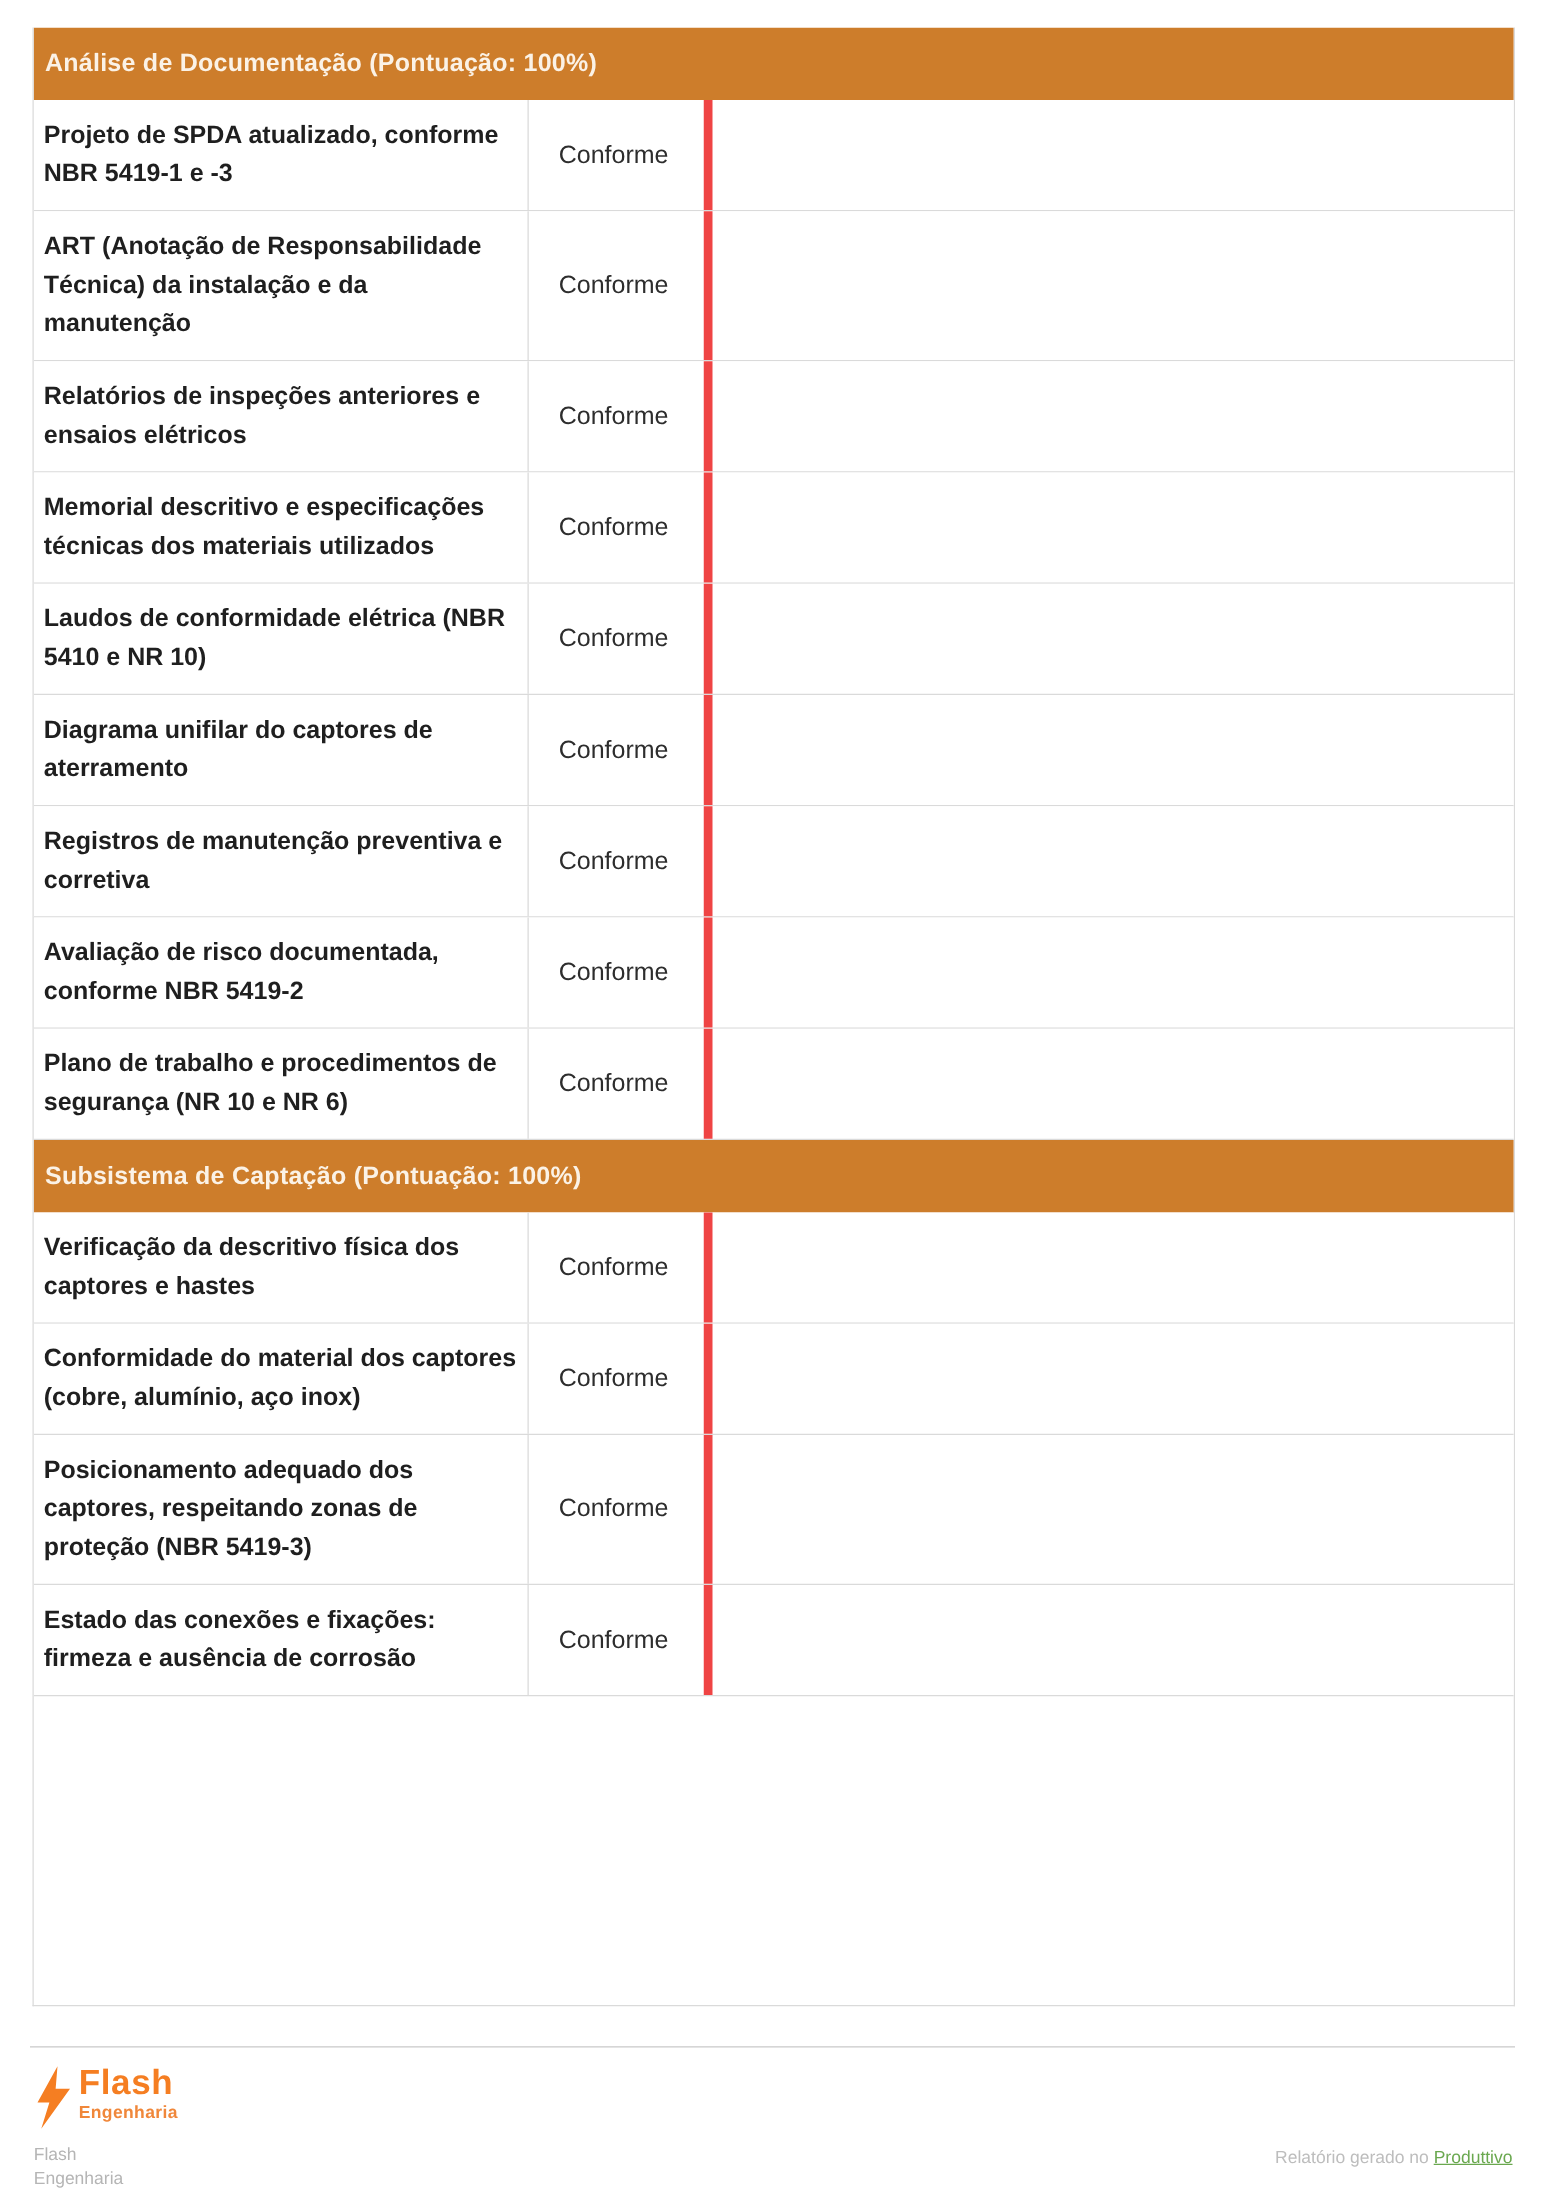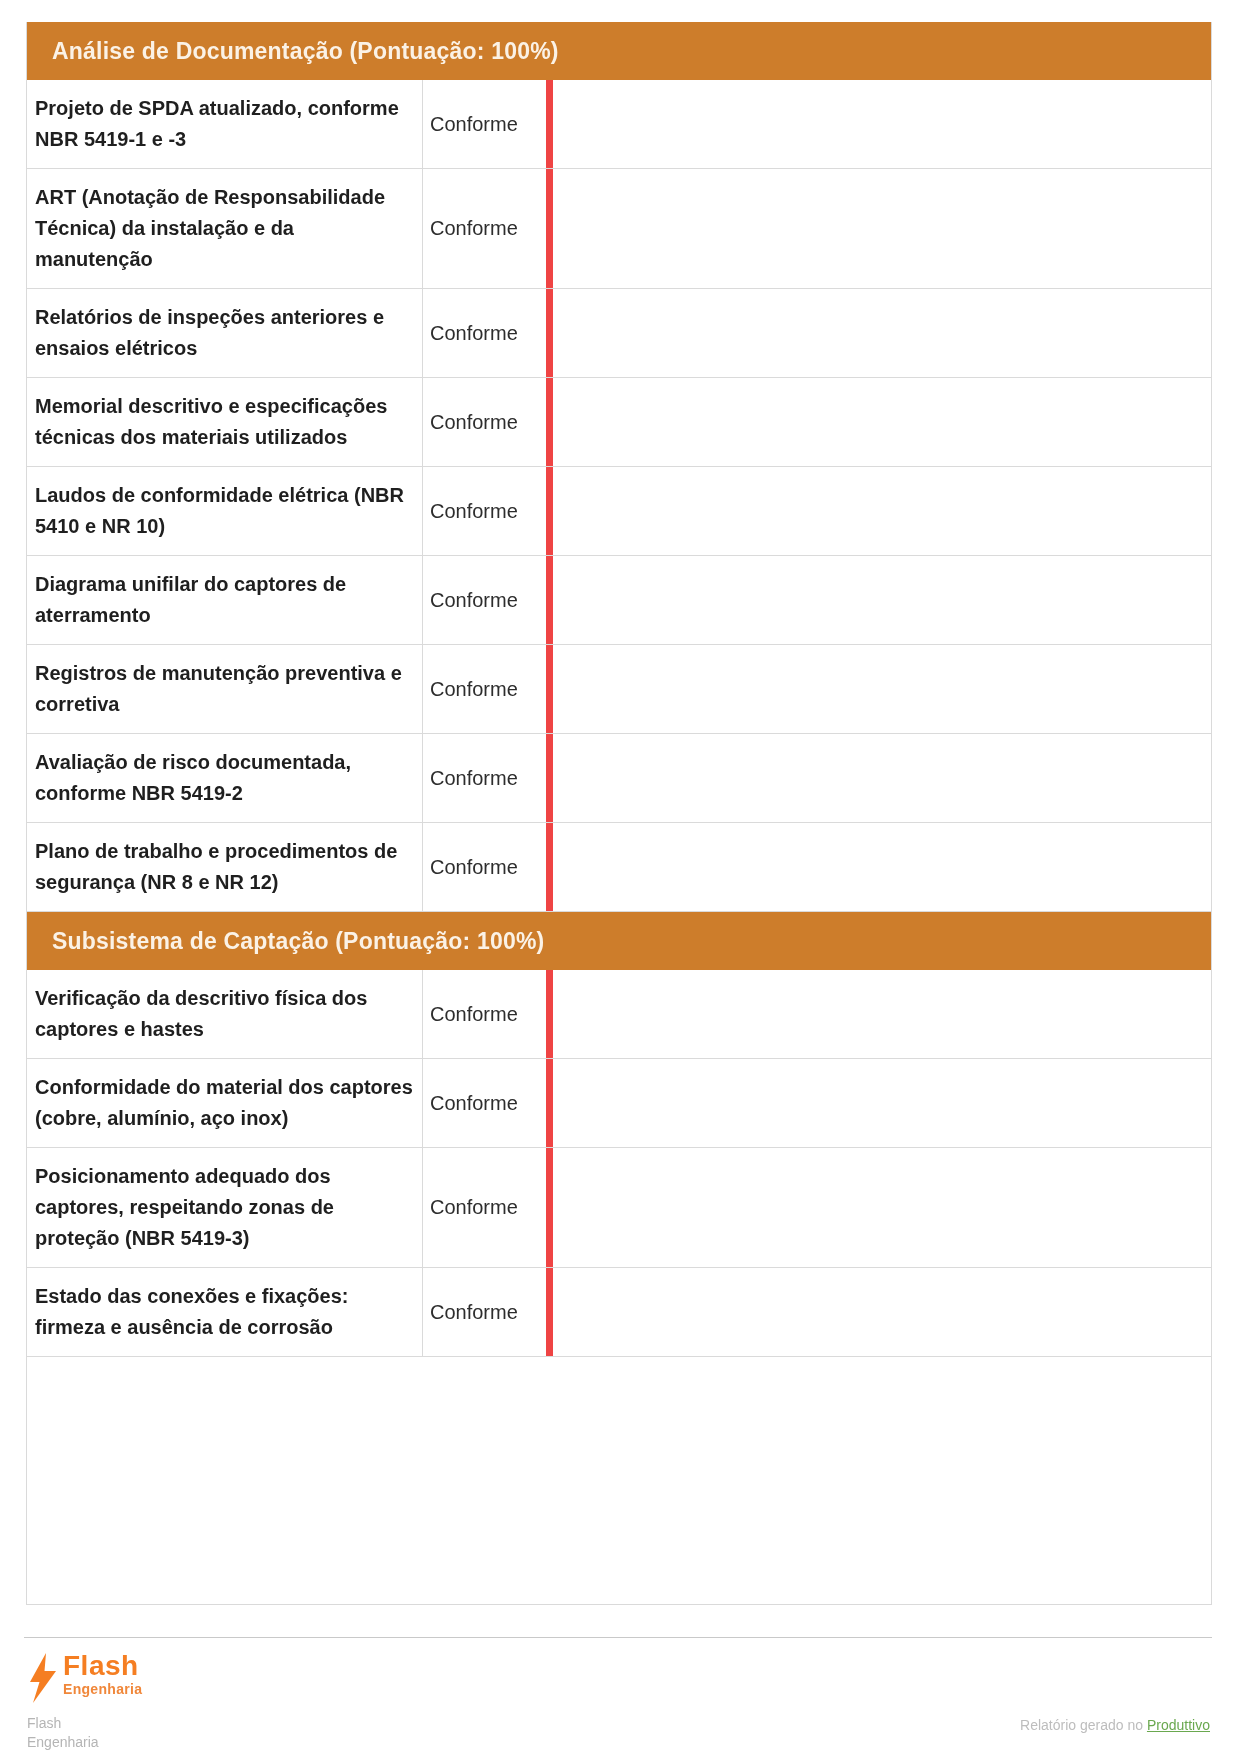--- a/index.html
+++ b/index.html
@@ -24,30 +24,31 @@
     border: 1px solid #dadada;
     border-top: none;
     overflow: hidden;
     background: #ffffff;
   }
   .section-bar {
     height: 58px;
     background: #cd7d2b;
     display: flex;
     align-items: center;
-    padding-left: 25px;
+    padding-left: 9px;
     color: #fbf2e6;
-    font-size: 23px;
+    font-size: 20px;
     font-weight: bold;
     letter-spacing: 0.2px;
   }
   .c-row {
     display: flex;
     border-bottom: 1px solid #dadada;
     background: #ffffff;
+    gap: 17px;
   }
   .cell-label {
     width: 396px;
     border-right: 1px solid #dadada;
     padding: 13px 6px 13px 8px;
     font-size: 20px;
     font-weight: bold;
     color: #1f1f1f;
     line-height: 31px;
     display: flex;
@@ -162,21 +163,21 @@
         <div class="cell-label">Registros de manutenção preventiva e corretiva</div>
         <div class="cell-status">Conforme</div>
         <div class="cell-rest"></div>
       </div>
       <div class="c-row">
         <div class="cell-label">Avaliação de risco documentada, conforme NBR 5419-2</div>
         <div class="cell-status">Conforme</div>
         <div class="cell-rest"></div>
       </div>
       <div class="c-row">
-        <div class="cell-label">Plano de trabalho e procedimentos de segurança (NR 8 e NR 12)</div>
+        <div class="cell-label">Plano de trabalho e procedimentos de segurança (NR 10 e NR 6)</div>
         <div class="cell-status">Conforme</div>
         <div class="cell-rest"></div>
       </div>
       <div class="section-bar">Subsistema de Captação (Pontuação: 100%)</div>
       <div class="c-row">
         <div class="cell-label">Verificação da descritivo física dos captores e hastes</div>
         <div class="cell-status">Conforme</div>
         <div class="cell-rest"></div>
       </div>
       <div class="c-row">

